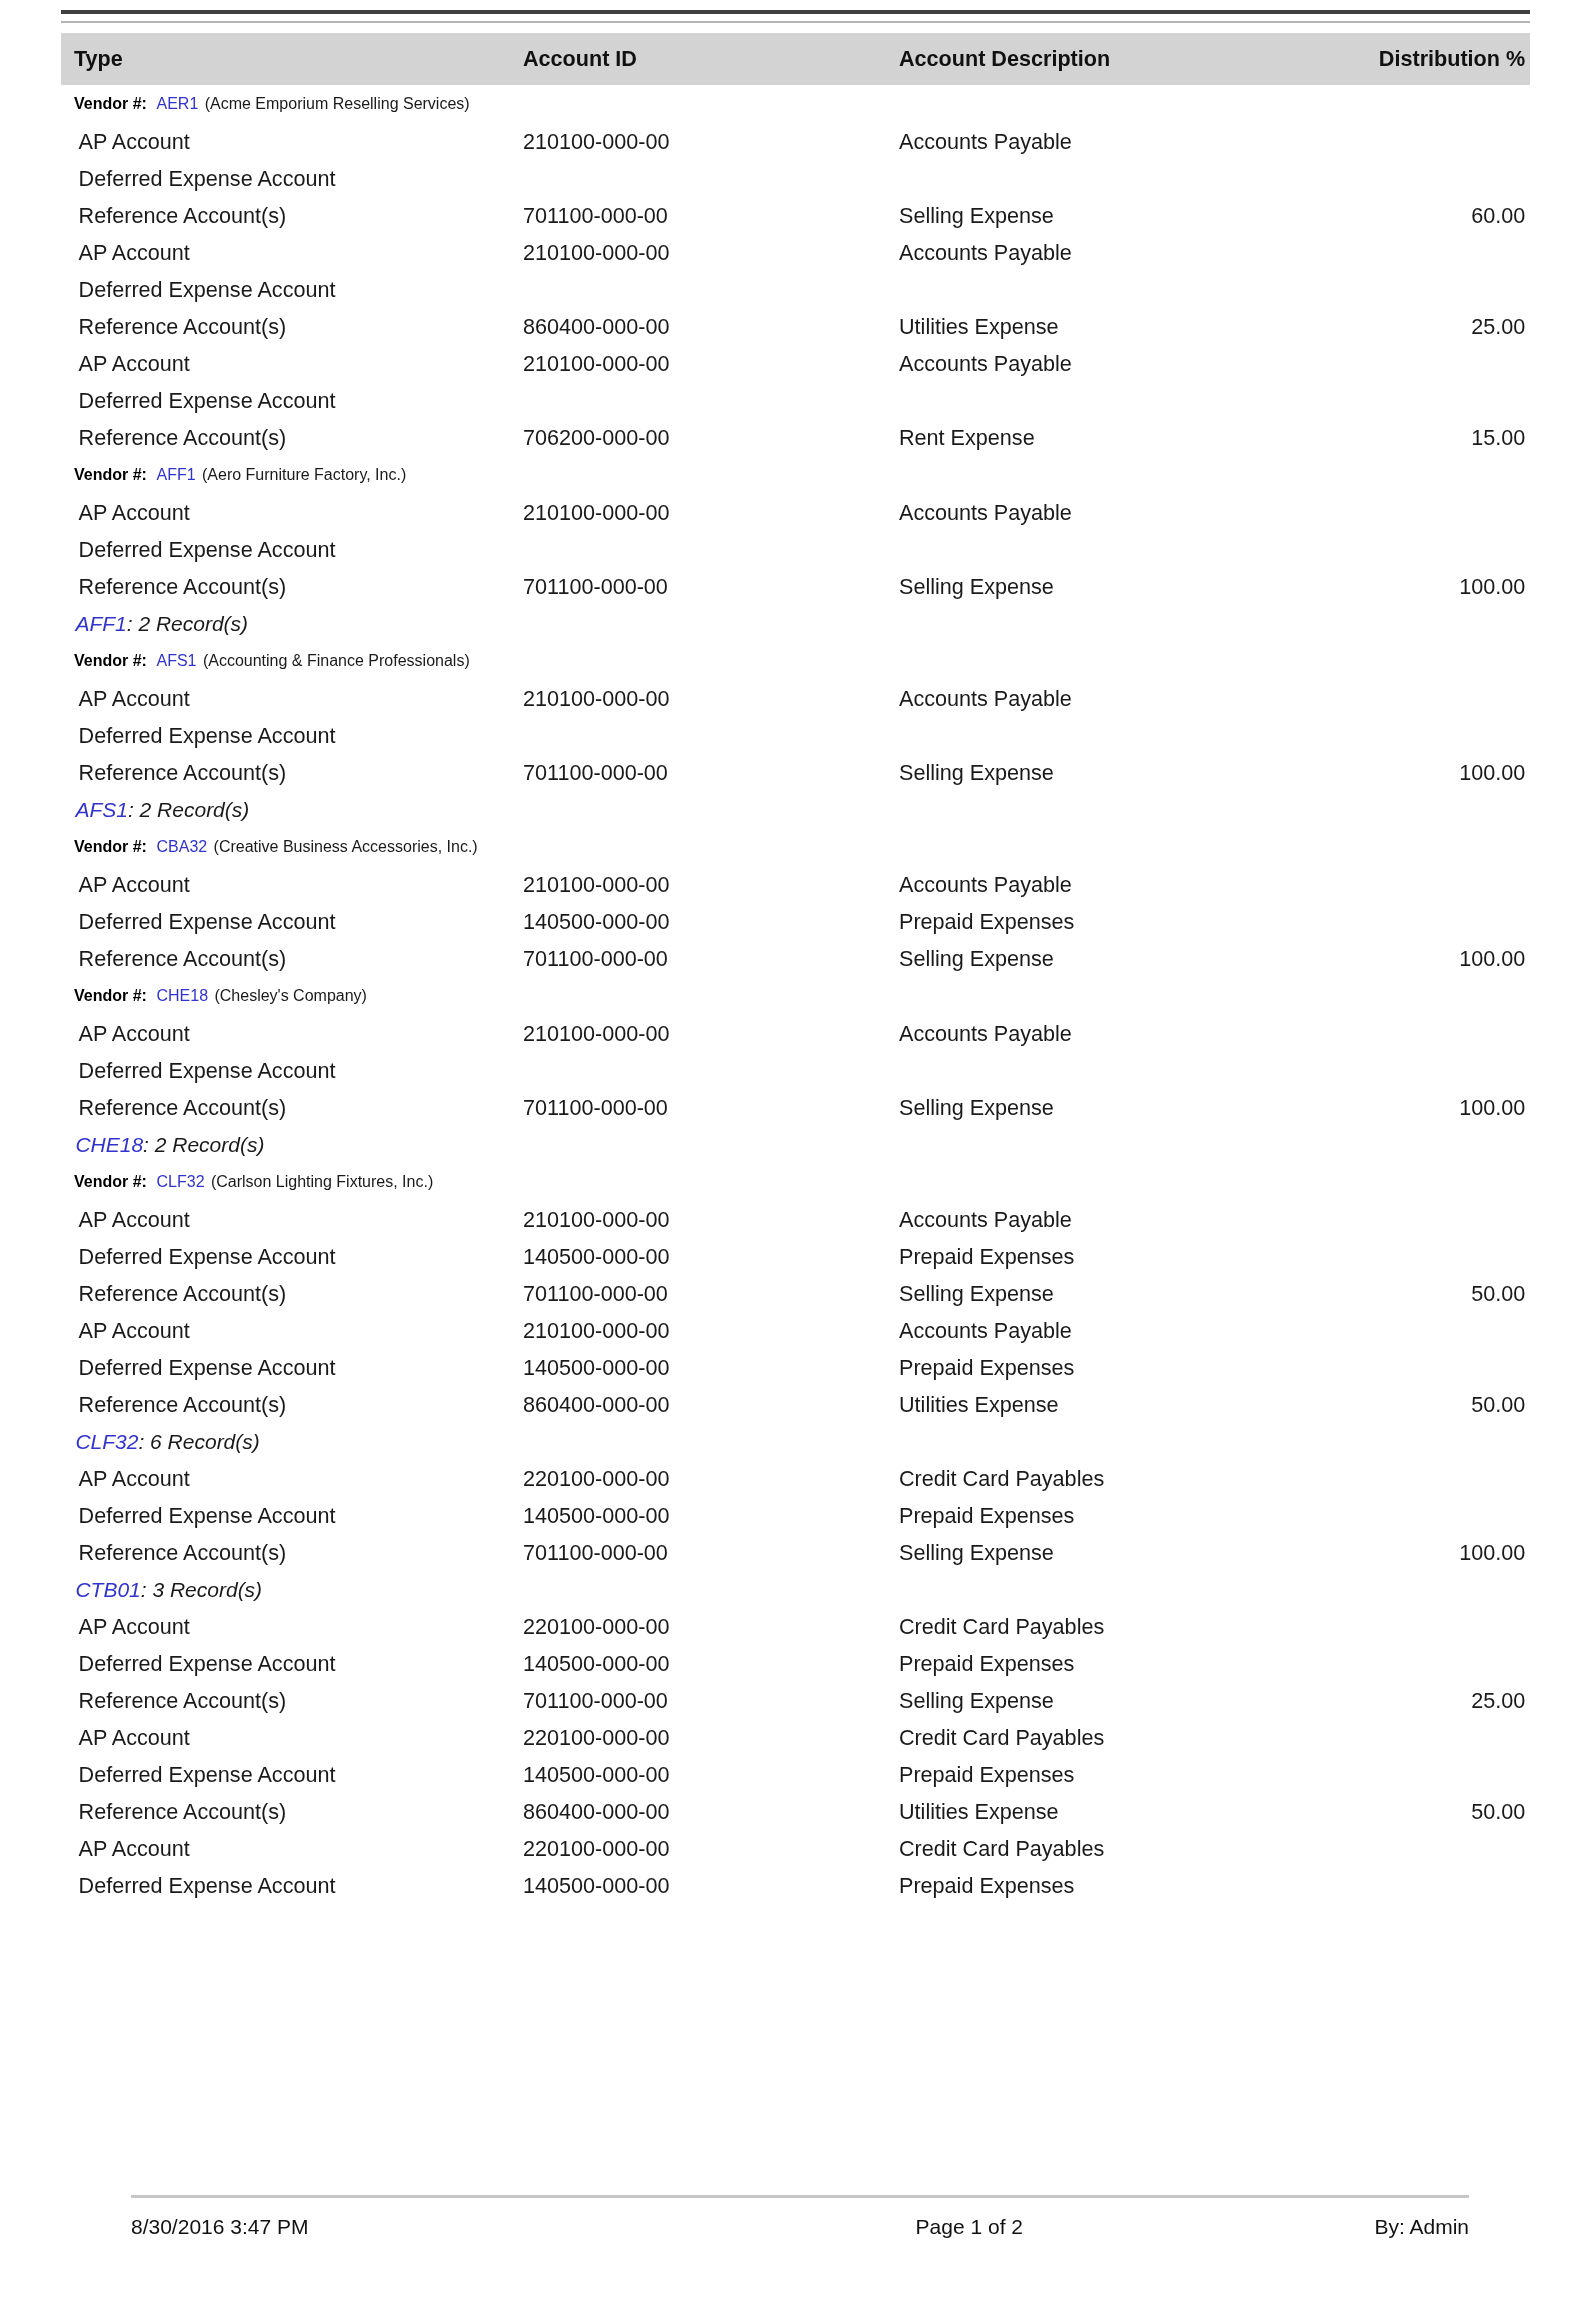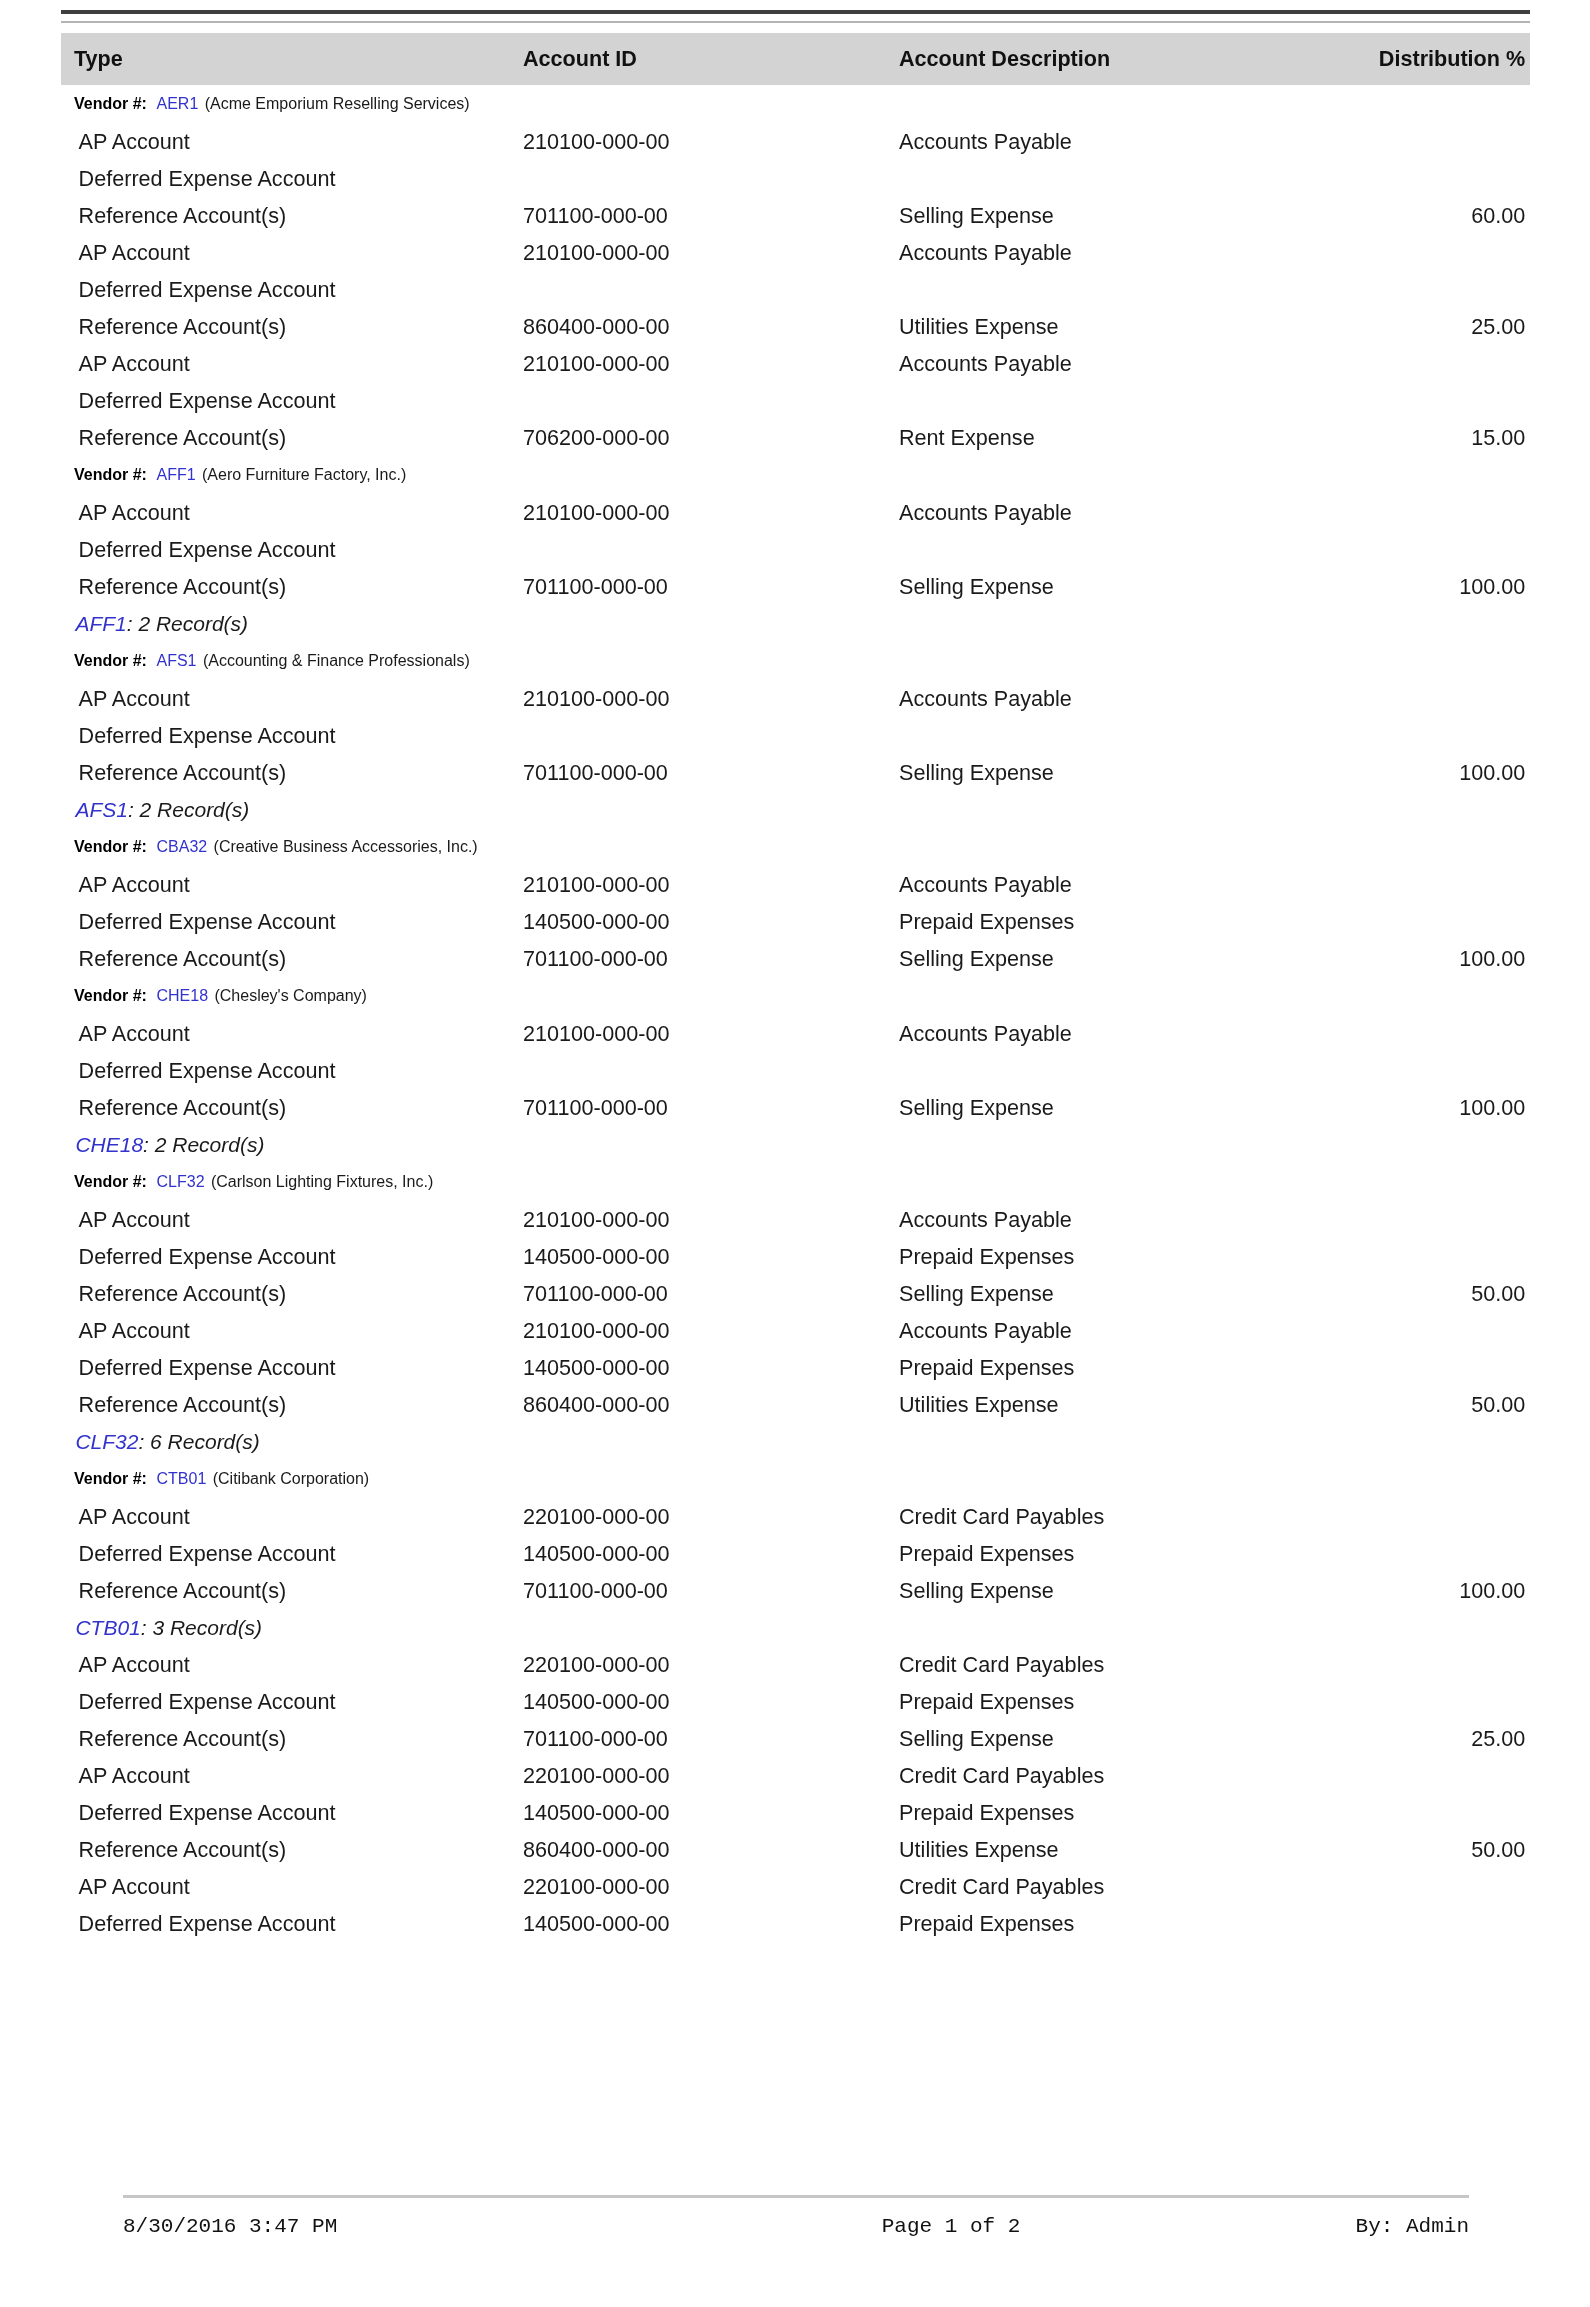--- a/index.html
+++ b/index.html
@@ -26,21 +26,21 @@
   .c-id{padding-left:13px;}
   .c-desc{padding-left:13px;}
   .c-dist{text-align:right;padding-right:4.8px;}
   .vendor-row{display:block;height:38px;line-height:38px;font-size:16px;padding-left:13px;white-space:nowrap;}
   .vendor-row .vlabel{font-weight:700;color:#000;}
   .vendor-row .vcode{color:#3232cd;margin-left:9.6px;cursor:pointer;}
   .vendor-row .vname{color:#1a1a1a;margin-left:6.4px;}
   .summary-row{display:block;height:37px;line-height:37px;font-size:21px;font-style:italic;padding-left:14.4px;white-space:nowrap;}
   .summary-row .scode{color:#3232cd;cursor:pointer;}
   .summary-row .stext{color:#1a1a1a;}
-  .footer{position:absolute;top:2185px;left:62px;right:61px;font-family:Liberation Mono, monospace;}
+  .footer{position:absolute;top:2185px;left:70px;right:61px;}
   .footer-rule{height:3.2px;background:#c6c6c6;}
   .footer-line{margin-top:17.6px;display:grid;grid-template-columns:1fr 1fr 1fr;font-size:21px;color:#111;}
   .f-left{text-align:left;}
   .f-center{text-align:right;}
   .f-right{text-align:right;}
 </style>
 </head>
 <body>
 
 <div class="page">
@@ -221,21 +221,20 @@
         <div class="cell c-desc">Prepaid Expenses</div>
         <div class="cell c-dist"></div>
       </div>
       <div class="row">
         <div class="cell c-type">Reference Account(s)</div>
         <div class="cell c-id">860400-000-00</div>
         <div class="cell c-desc">Utilities Expense</div>
         <div class="cell c-dist">50.00</div>
       </div>
       <div class="summary-row"><span class="scode">CLF32</span><span class="stext">: 6 Record(s)</span></div>
-      <div class="vendor-row"><span class="vlabel">Vendor #:</span><span class="vcode">CTB01</span><span class="vname">(Citibank Corporation)</span></div>
       <div class="row">
         <div class="cell c-type">AP Account</div>
         <div class="cell c-id">220100-000-00</div>
         <div class="cell c-desc">Credit Card Payables</div>
         <div class="cell c-dist"></div>
       </div>
       <div class="row">
         <div class="cell c-type">Deferred Expense Account</div>
         <div class="cell c-id">140500-000-00</div>
         <div class="cell c-desc">Prepaid Expenses</div>

